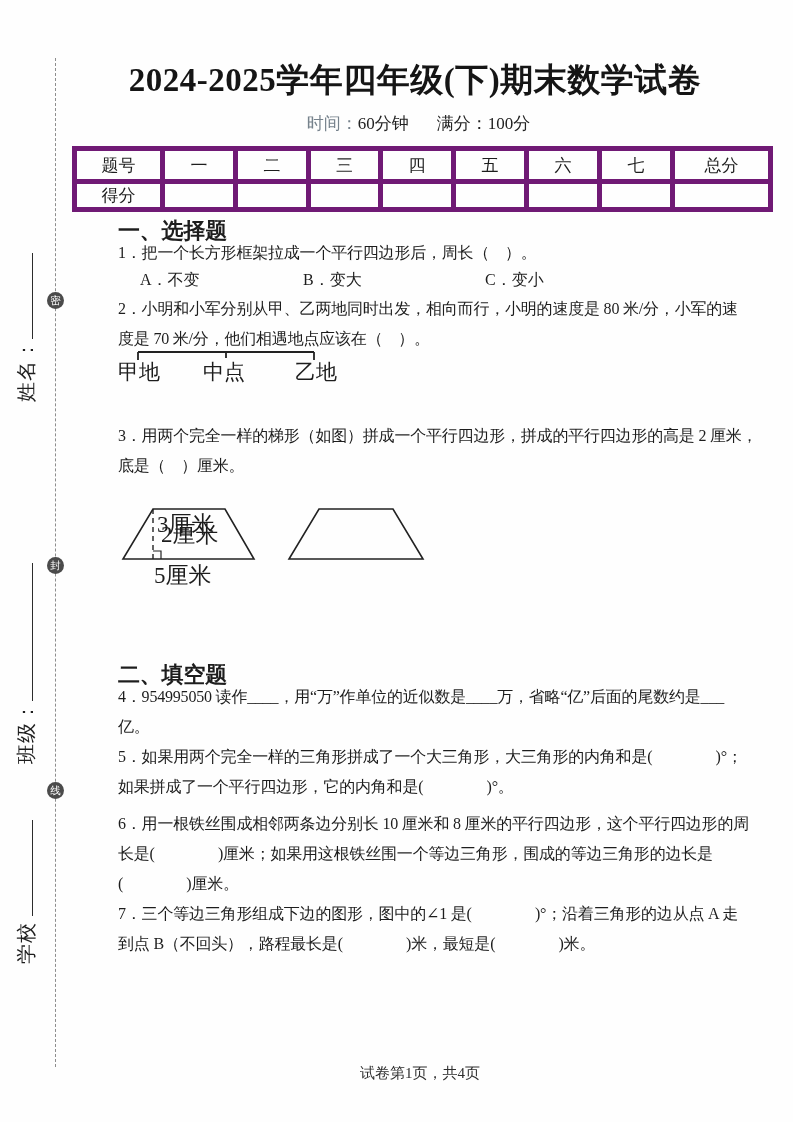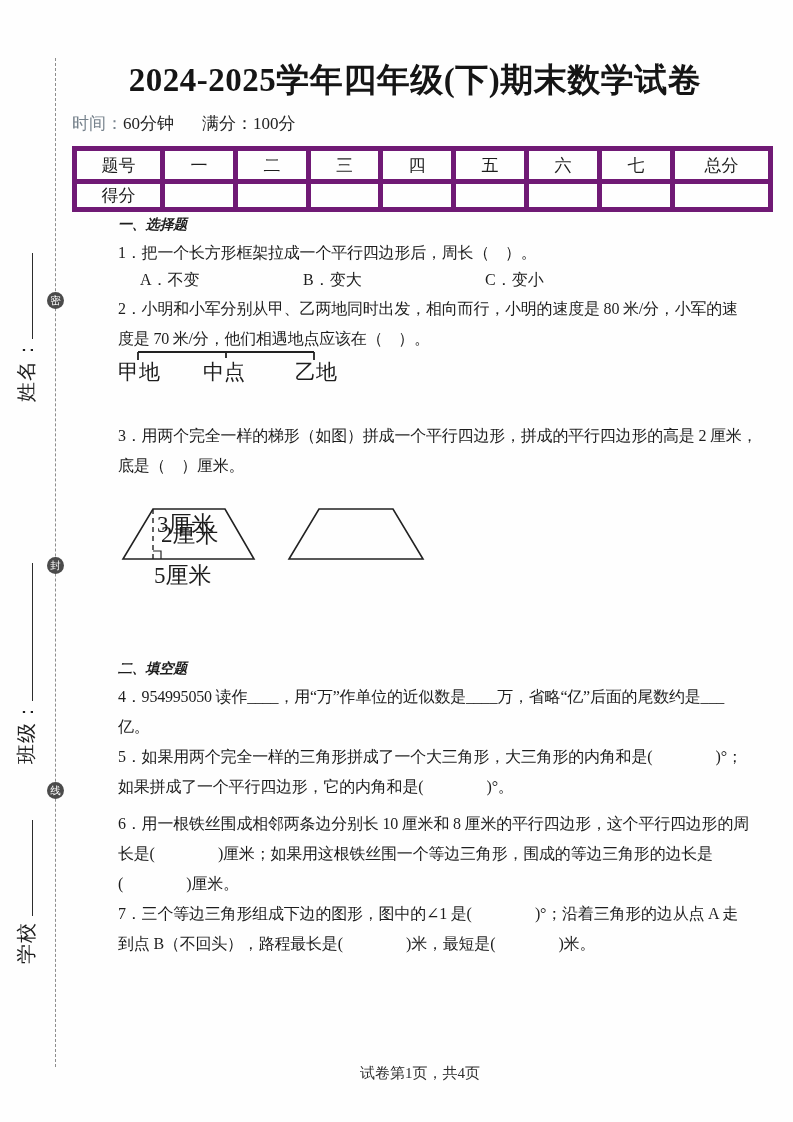--- a/index.html
+++ b/index.html
@@ -17,32 +17,32 @@
   .side-field{position:absolute;left:13px;height:26px;font-size:20px;
     transform:rotate(-90deg);transform-origin:0 0;letter-spacing:1px;}
   #name-field{top:402px;width:162px;}
   #class-field{top:764px;width:226px;}
   #school-field{top:964px;width:172px;}
   .uline{display:inline-block;height:16px;border-bottom:1.6px solid #2c2c2c;}
   #name-line{width:86px;} #class-line{width:138px;} #school-line{width:96px;margin-left:6px;}
   
   #title{left:60px;top:58px;width:710px;text-align:center;font-size:33px;font-weight:700;
     letter-spacing:0.5px;color:#151515;}
-  #meta{left:72px;top:112px;width:693px;text-align:left;font-size:17px;color:#222;}
+  #meta{left:72px;top:112px;width:693px;text-align:center;font-size:17px;color:#222;}
   #meta .lbl-time{color:#76828c;}
   #meta .gap{display:inline-block;width:28px;}
   
   #scoretable{position:absolute;left:72px;top:146px;width:696px;border-collapse:collapse;
     table-layout:fixed;font-size:17px;color:#1d1d1d;}
   #scoretable td{border:5px solid #701a75;text-align:center;padding:0;overflow:hidden;}
   #scoretable tr.r1 td{height:28px;}
   #scoretable tr.r2 td{height:23px;}
   
   .t{position:absolute;left:118px;font-size:16px;letter-spacing:-0.2px;white-space:nowrap;}
-  .sect{font-weight:700;font-size:14px;font-style:italic;}
+  .sect{font-weight:700;font-size:22px;}
   .optrow{position:absolute;left:0;top:0;width:793px;height:22px;}
   .optrow span{position:absolute;font-size:16px;white-space:nowrap;}
   .optA{left:140px;} .optB{left:303px;} .optC{left:485px;}
   #s1h{top:216px;} #q1l1{top:243px;} #q1opts{top:270px;}
   #q2l1{top:299px;} #q2l2{top:329px;}
   #route-svg{position:absolute;left:136px;top:345px;}
   .place{position:absolute;top:358px;font-size:21px;white-space:nowrap;}
   #place-left{left:118px;} #place-mid{left:203px;} #place-right{left:295px;}
   #q2opts{top:396px;}
   #q3l1{top:426px;} #q3l2{top:456px;}

